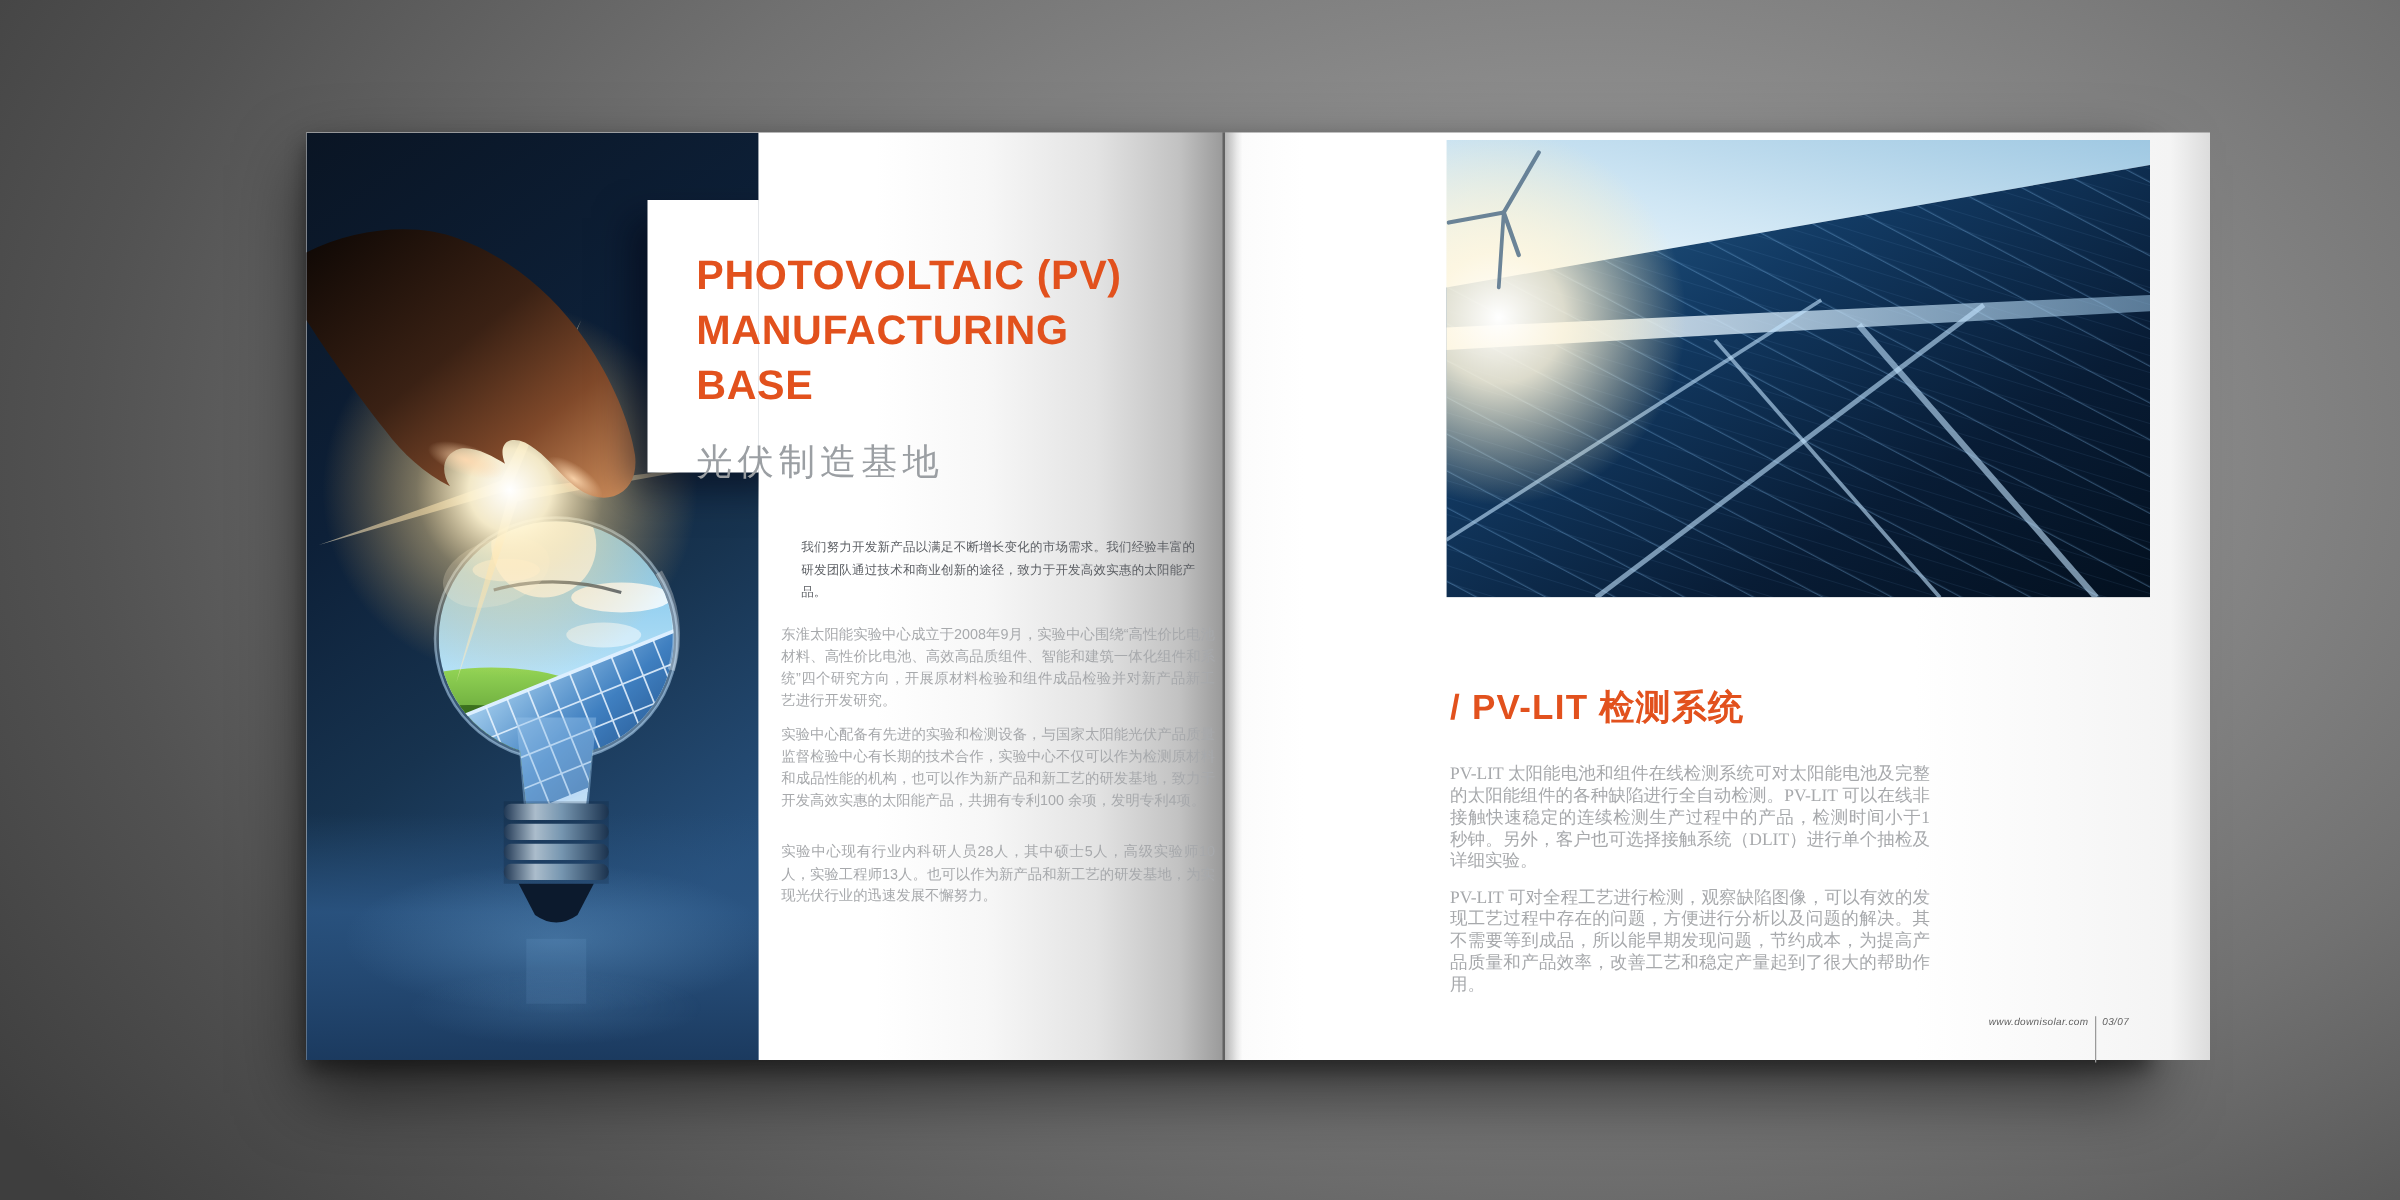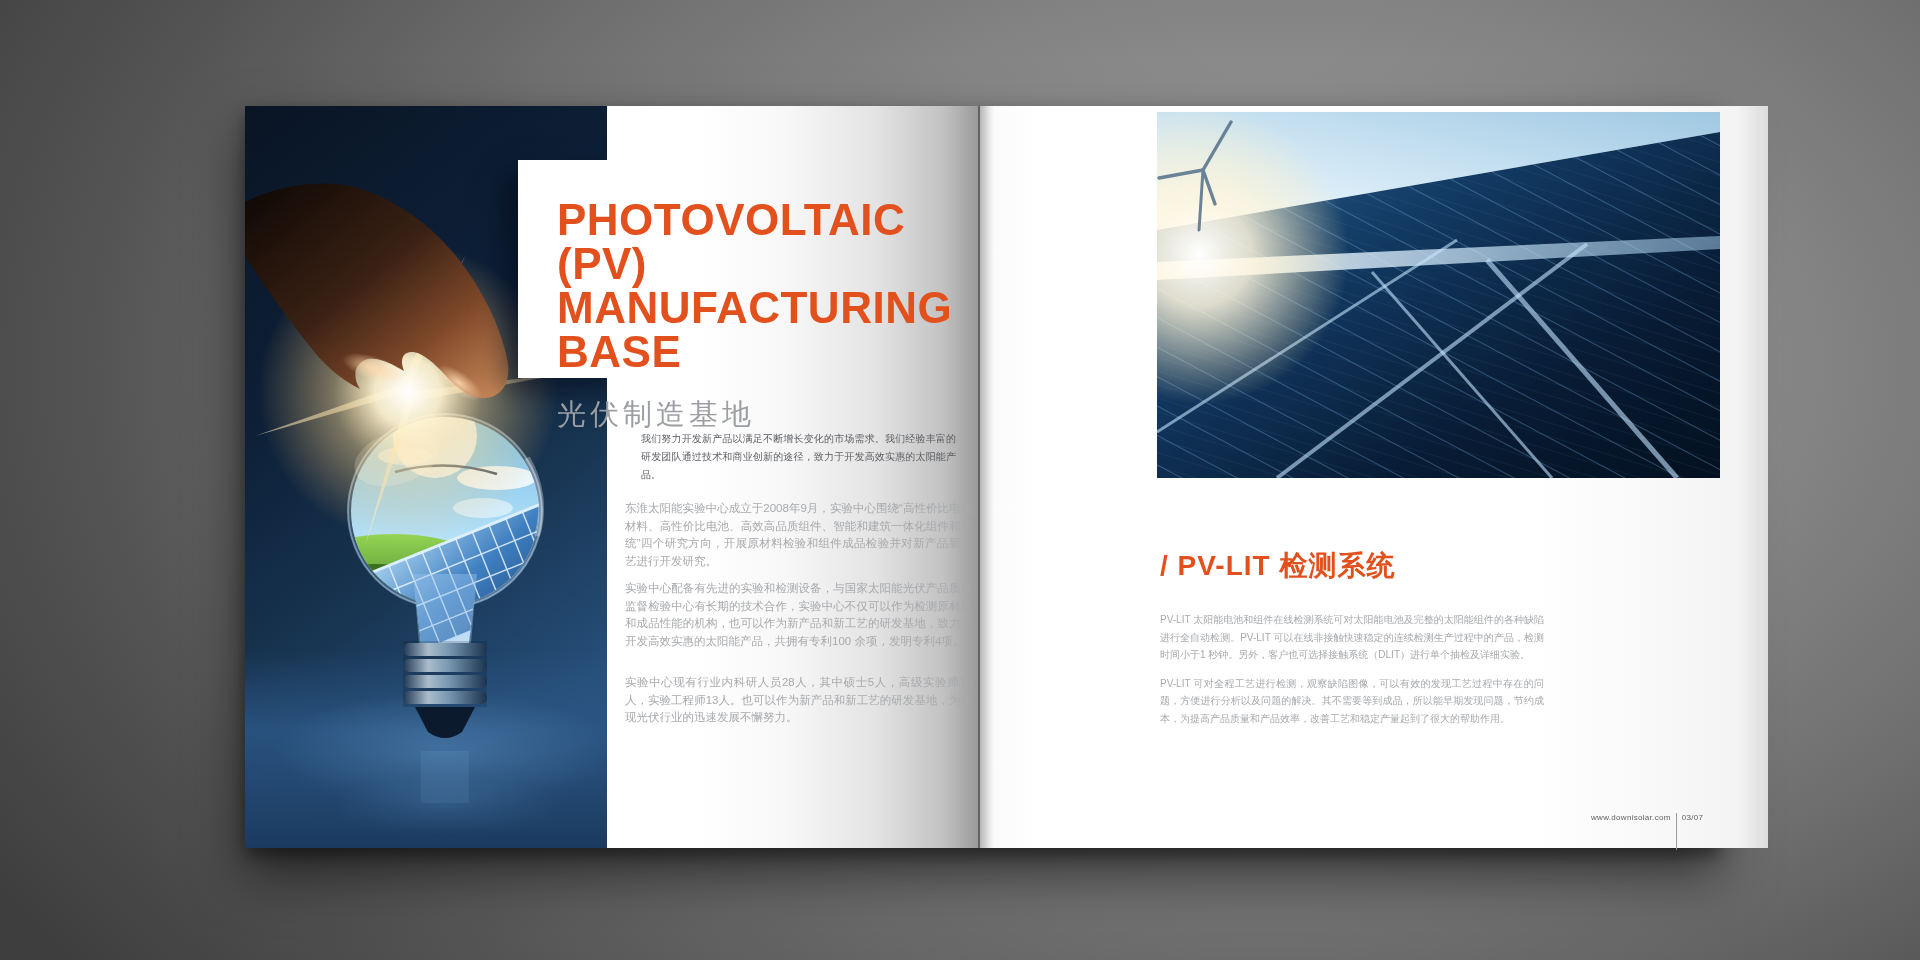--- a/index.html
+++ b/index.html
@@ -18,35 +18,35 @@
   .fold-line{position:absolute;left:733px;top:0;width:2px;height:742px;background:rgba(30,30,30,.45);}
 
   
   .photo-wrap{position:absolute;left:0;top:0;width:362px;height:742px;overflow:hidden;}
   .photo-wrap svg{display:block;}
   .title-card{position:absolute;left:273px;top:54px;width:120px;height:218px;background:#ffffff;
     box-shadow:-14px 14px 26px rgba(3,8,22,.55);}
 
   
   .title-block{position:absolute;left:312px;top:92px;z-index:5;}
-  .title-line{font-size:44px;line-height:44px;font-weight:bold;color:#e2511d;letter-spacing:.5px;}
+  .title-line{font-size:33px;line-height:44px;font-weight:bold;color:#e2511d;letter-spacing:.5px;}
   .subtitle{margin-top:24px;font-size:29px;line-height:32px;color:#9b9fa3;letter-spacing:4px;}
 
   .left-body{position:absolute;left:380px;top:308px;width:347px;z-index:5;}
   .intro-para{margin:16px;font-size:10px;line-height:18px;color:#5b5e63;text-align:justify;}
   .small-para{margin:10px 0 0 0;font-size:11.5px;line-height:17.5px;color:#a7a9ac;text-align:justify;}
 
   
   .photo-right{position:absolute;left:177px;top:6px;width:563px;height:366px;overflow:hidden;}
   .pv-section{position:absolute;left:180px;top:442px;width:384px;}
   .section-title{margin:0 0 27px 0;font-size:28px;line-height:36px;font-weight:bold;color:#e2511d;letter-spacing:1px;}
-  .right-para{margin:0 0 11px 0;font-size:10px;line-height:17.5px;color:#a7a9ac;text-align:justify;}
+  .right-para{margin:0 0 11px 0;font-size:14px;line-height:17.5px;color:#a7a9ac;text-align:justify;font-family:Liberation Serif, serif;}
 
   .footer{position:absolute;left:611px;top:707px;display:flex;gap:5px;align-items:flex-start;
-    font-size:8px;line-height:9px;color:#5f5f5f;letter-spacing:.3px;}
+    font-size:8px;line-height:9px;color:#5f5f5f;letter-spacing:.3px;font-style:italic;}
   .footer-rule{width:1px;height:37px;background:#9a9a9a;}
 </style>
 </head>
 <body>
 
 <div class="stage">
   <div class="spread">
 
     <div class="page page-left">
 

